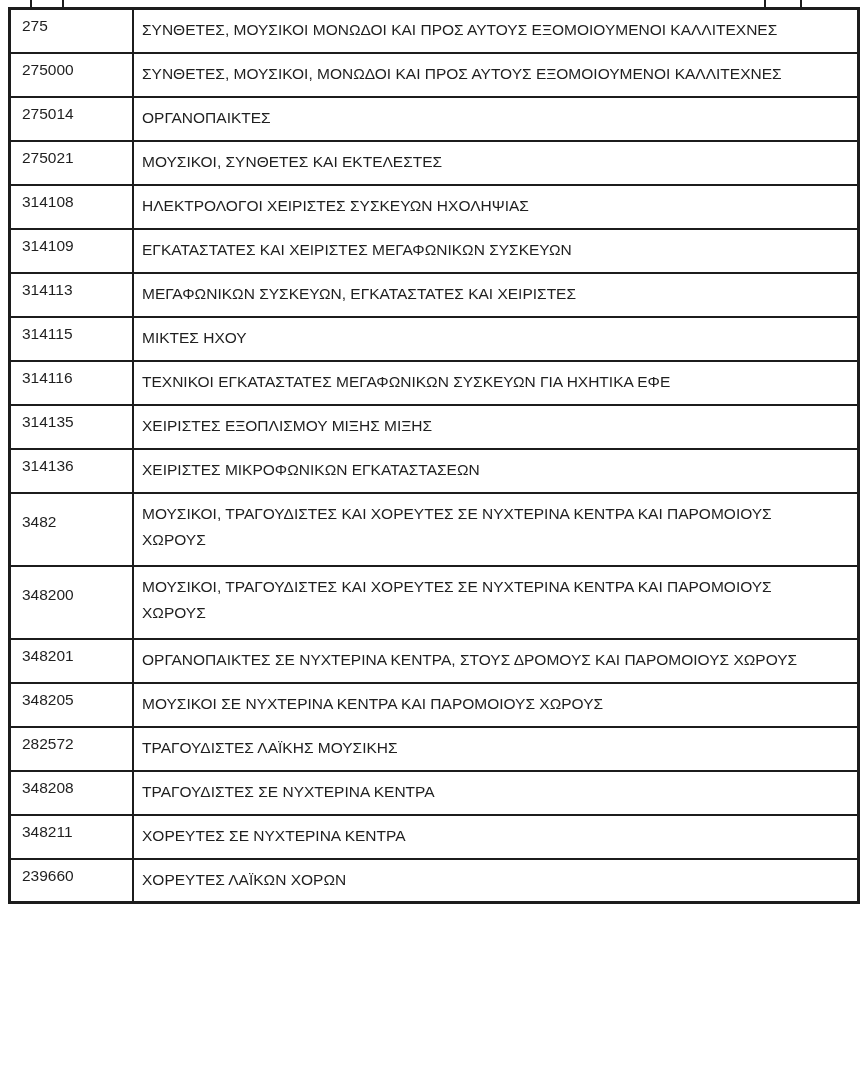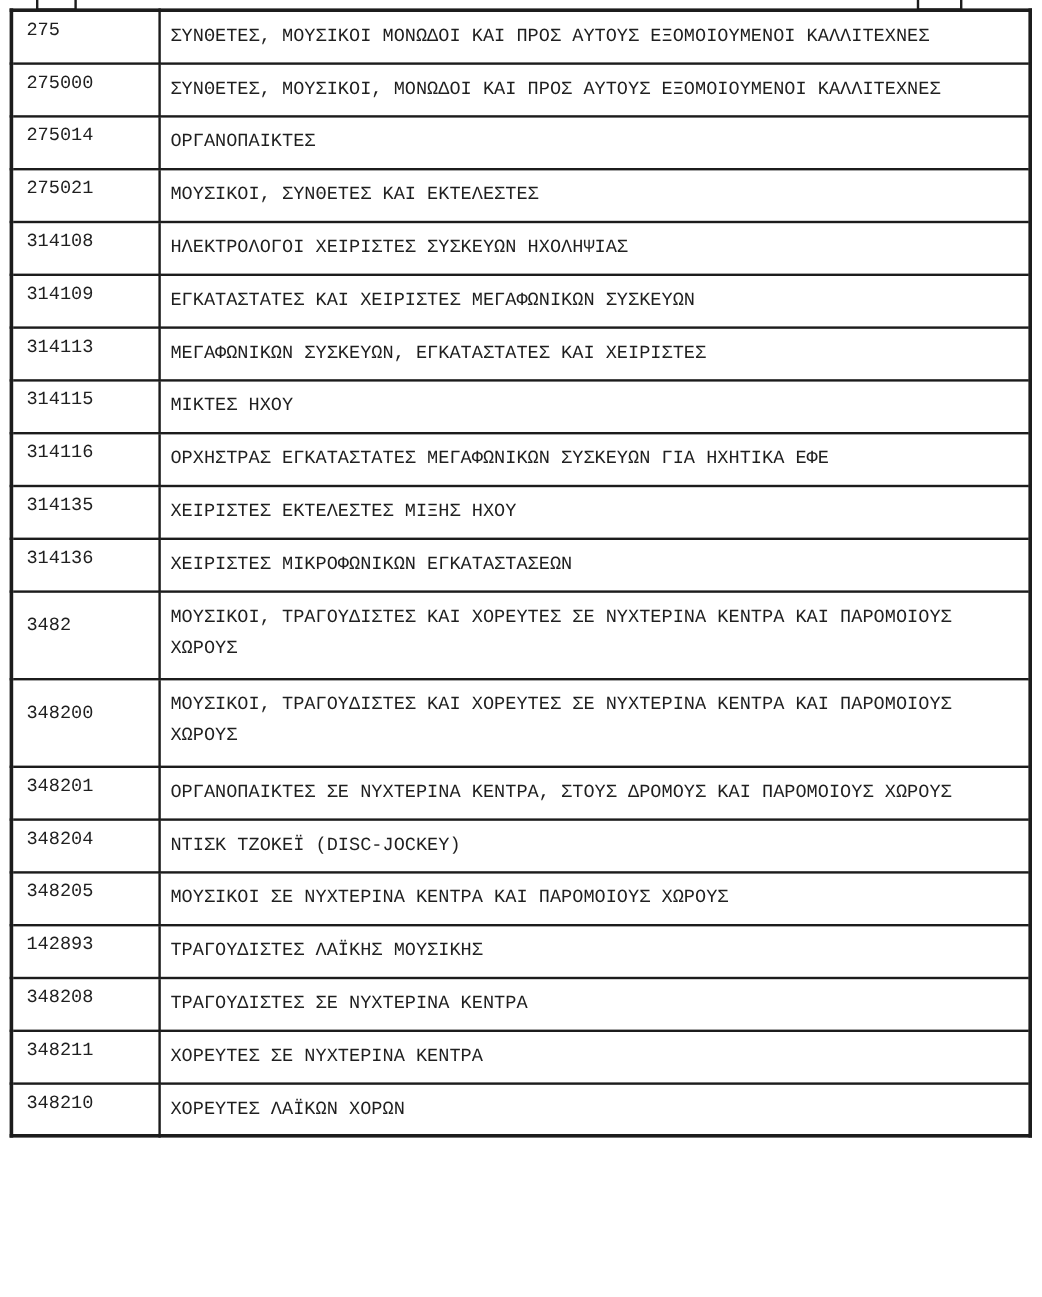--- a/index.html
+++ b/index.html
@@ -23,21 +23,20 @@
   #artifact-right { left: 764px; width: 34px; }
 
   table.codes-table {
     position: absolute;
     left: 8px;
     top: 7px;
     width: 852px;
     border-collapse: collapse;
     table-layout: fixed;
     border: 3px solid #1c1c1c;
-    font-family: Liberation Mono, monospace;
   }
   .codes-table td {
     border: 2px solid #1c1c1c;
     color: #1f1f1f;
     font-size: 15.5px;
     overflow: hidden;
   }
   .codes-table tr { height: 44px; }
   .codes-table tr.tall { height: 73px; }
   .code-cell {
@@ -93,62 +92,58 @@
       <tr>
         <td class="code-cell">314113</td>
         <td class="desc-cell">ΜΕΓΑΦΩΝΙΚΩΝ ΣΥΣΚΕΥΩΝ, ΕΓΚΑΤΑΣΤΑΤΕΣ ΚΑΙ ΧΕΙΡΙΣΤΕΣ</td>
       </tr>
       <tr>
         <td class="code-cell">314115</td>
         <td class="desc-cell">ΜΙΚΤΕΣ ΗΧΟΥ</td>
       </tr>
       <tr>
         <td class="code-cell">314116</td>
-        <td class="desc-cell">ΟΡΧΗΣΤΡΑΣ ΕΓΚΑΤΑΣΤΑΤΕΣ ΜΕΓΑΦΩΝΙΚΩΝ ΣΥΣΚΕΥΩΝ ΓΙΑ ΗΧΗΤΙΚΑ ΕΦΕ</td>
+        <td class="desc-cell">ΤΕΧΝΙΚΟΙ ΕΓΚΑΤΑΣΤΑΤΕΣ ΜΕΓΑΦΩΝΙΚΩΝ ΣΥΣΚΕΥΩΝ ΓΙΑ ΗΧΗΤΙΚΑ ΕΦΕ</td>
       </tr>
       <tr>
         <td class="code-cell">314135</td>
-        <td class="desc-cell">ΧΕΙΡΙΣΤΕΣ ΕΚΤΕΛΕΣΤΕΣ ΜΙΞΗΣ ΗΧΟΥ</td>
+        <td class="desc-cell">ΧΕΙΡΙΣΤΕΣ ΕΞΟΠΛΙΣΜΟΥ ΜΙΞΗΣ ΜΙΞΗΣ</td>
       </tr>
       <tr>
         <td class="code-cell">314136</td>
         <td class="desc-cell">ΧΕΙΡΙΣΤΕΣ ΜΙΚΡΟΦΩΝΙΚΩΝ ΕΓΚΑΤΑΣΤΑΣΕΩΝ</td>
       </tr>
       <tr class="tall">
         <td class="code-cell">3482</td>
         <td class="desc-cell">ΜΟΥΣΙΚΟΙ, ΤΡΑΓΟΥΔΙΣΤΕΣ ΚΑΙ ΧΟΡΕΥΤΕΣ ΣΕ ΝΥΧΤΕΡΙΝΑ ΚΕΝΤΡΑ ΚΑΙ ΠΑΡΟΜΟΙΟΥΣ
 ΧΩΡΟΥΣ</td>
       </tr>
       <tr class="tall">
         <td class="code-cell">348200</td>
         <td class="desc-cell">ΜΟΥΣΙΚΟΙ, ΤΡΑΓΟΥΔΙΣΤΕΣ ΚΑΙ ΧΟΡΕΥΤΕΣ ΣΕ ΝΥΧΤΕΡΙΝΑ ΚΕΝΤΡΑ ΚΑΙ ΠΑΡΟΜΟΙΟΥΣ
 ΧΩΡΟΥΣ</td>
       </tr>
       <tr>
         <td class="code-cell">348201</td>
         <td class="desc-cell">ΟΡΓΑΝΟΠΑΙΚΤΕΣ ΣΕ ΝΥΧΤΕΡΙΝΑ ΚΕΝΤΡΑ, ΣΤΟΥΣ ΔΡΟΜΟΥΣ ΚΑΙ ΠΑΡΟΜΟΙΟΥΣ ΧΩΡΟΥΣ</td>
       </tr>
       <tr>
-        <td class="code-cell">348204</td>
-        <td class="desc-cell">ΝΤΙΣΚ ΤΖΟΚΕΪ (DISC-JOCKEY)</td>
-      </tr>
-      <tr>
         <td class="code-cell">348205</td>
         <td class="desc-cell">ΜΟΥΣΙΚΟΙ ΣΕ ΝΥΧΤΕΡΙΝΑ ΚΕΝΤΡΑ ΚΑΙ ΠΑΡΟΜΟΙΟΥΣ ΧΩΡΟΥΣ</td>
       </tr>
       <tr>
-        <td class="code-cell">142893</td>
+        <td class="code-cell">282572</td>
         <td class="desc-cell">ΤΡΑΓΟΥΔΙΣΤΕΣ ΛΑΪΚΗΣ ΜΟΥΣΙΚΗΣ</td>
       </tr>
       <tr>
         <td class="code-cell">348208</td>
         <td class="desc-cell">ΤΡΑΓΟΥΔΙΣΤΕΣ ΣΕ ΝΥΧΤΕΡΙΝΑ ΚΕΝΤΡΑ</td>
       </tr>
       <tr>
         <td class="code-cell">348211</td>
         <td class="desc-cell">ΧΟΡΕΥΤΕΣ ΣΕ ΝΥΧΤΕΡΙΝΑ ΚΕΝΤΡΑ</td>
       </tr>
       <tr>
-        <td class="code-cell">348210</td>
+        <td class="code-cell">239660</td>
         <td class="desc-cell">ΧΟΡΕΥΤΕΣ ΛΑΪΚΩΝ ΧΟΡΩΝ</td>
       </tr>
     </tbody>
 </table>
 
 </body></html>

